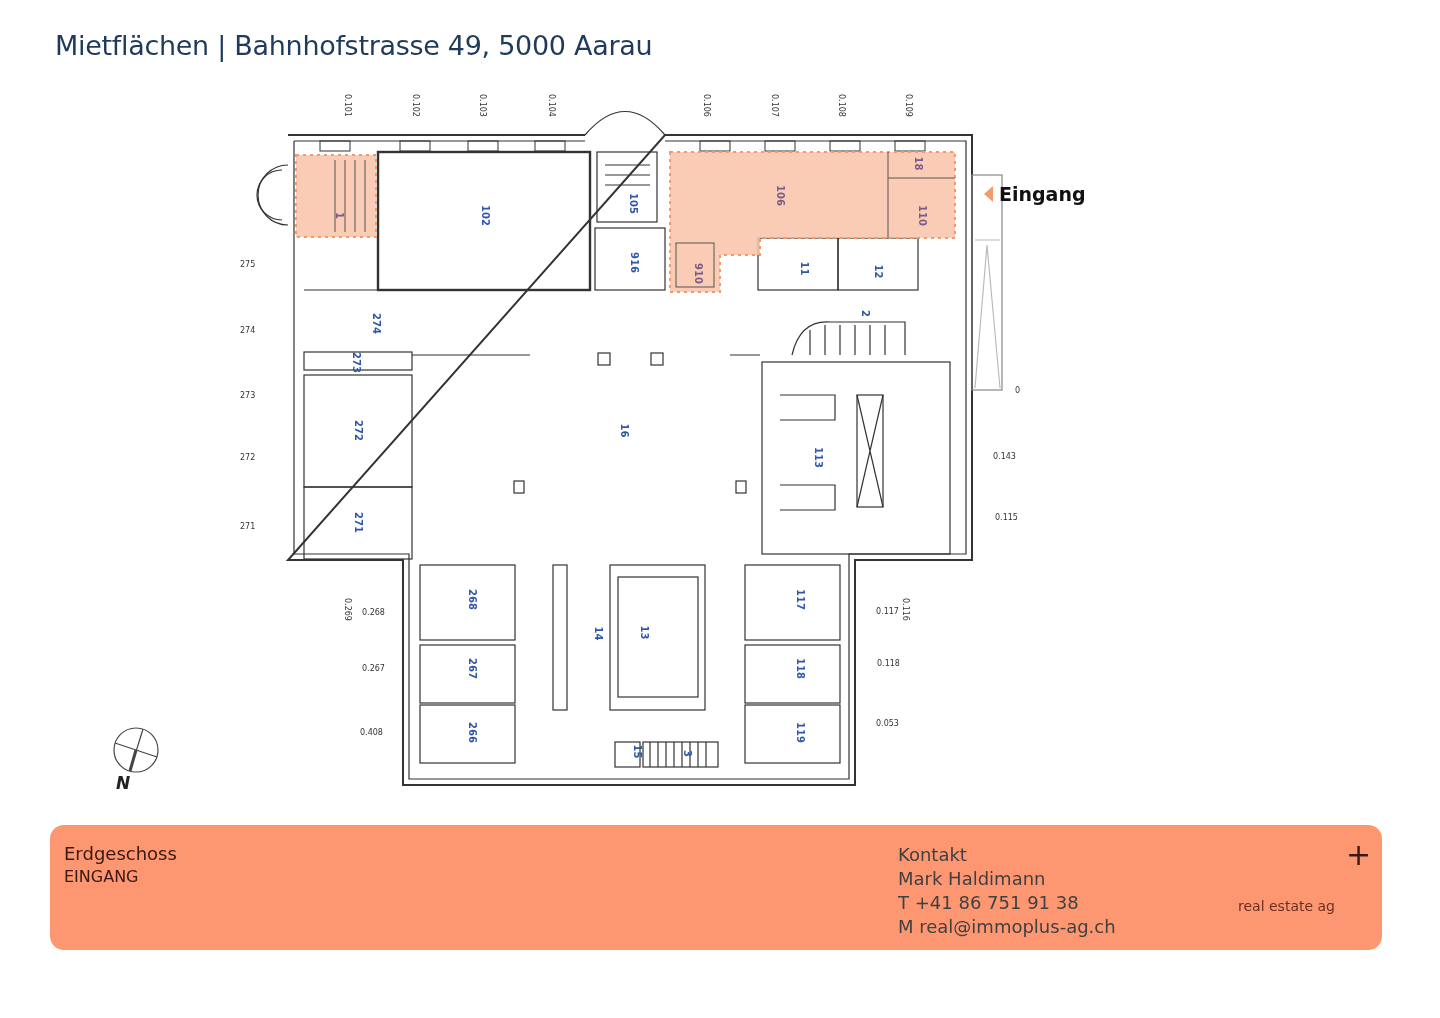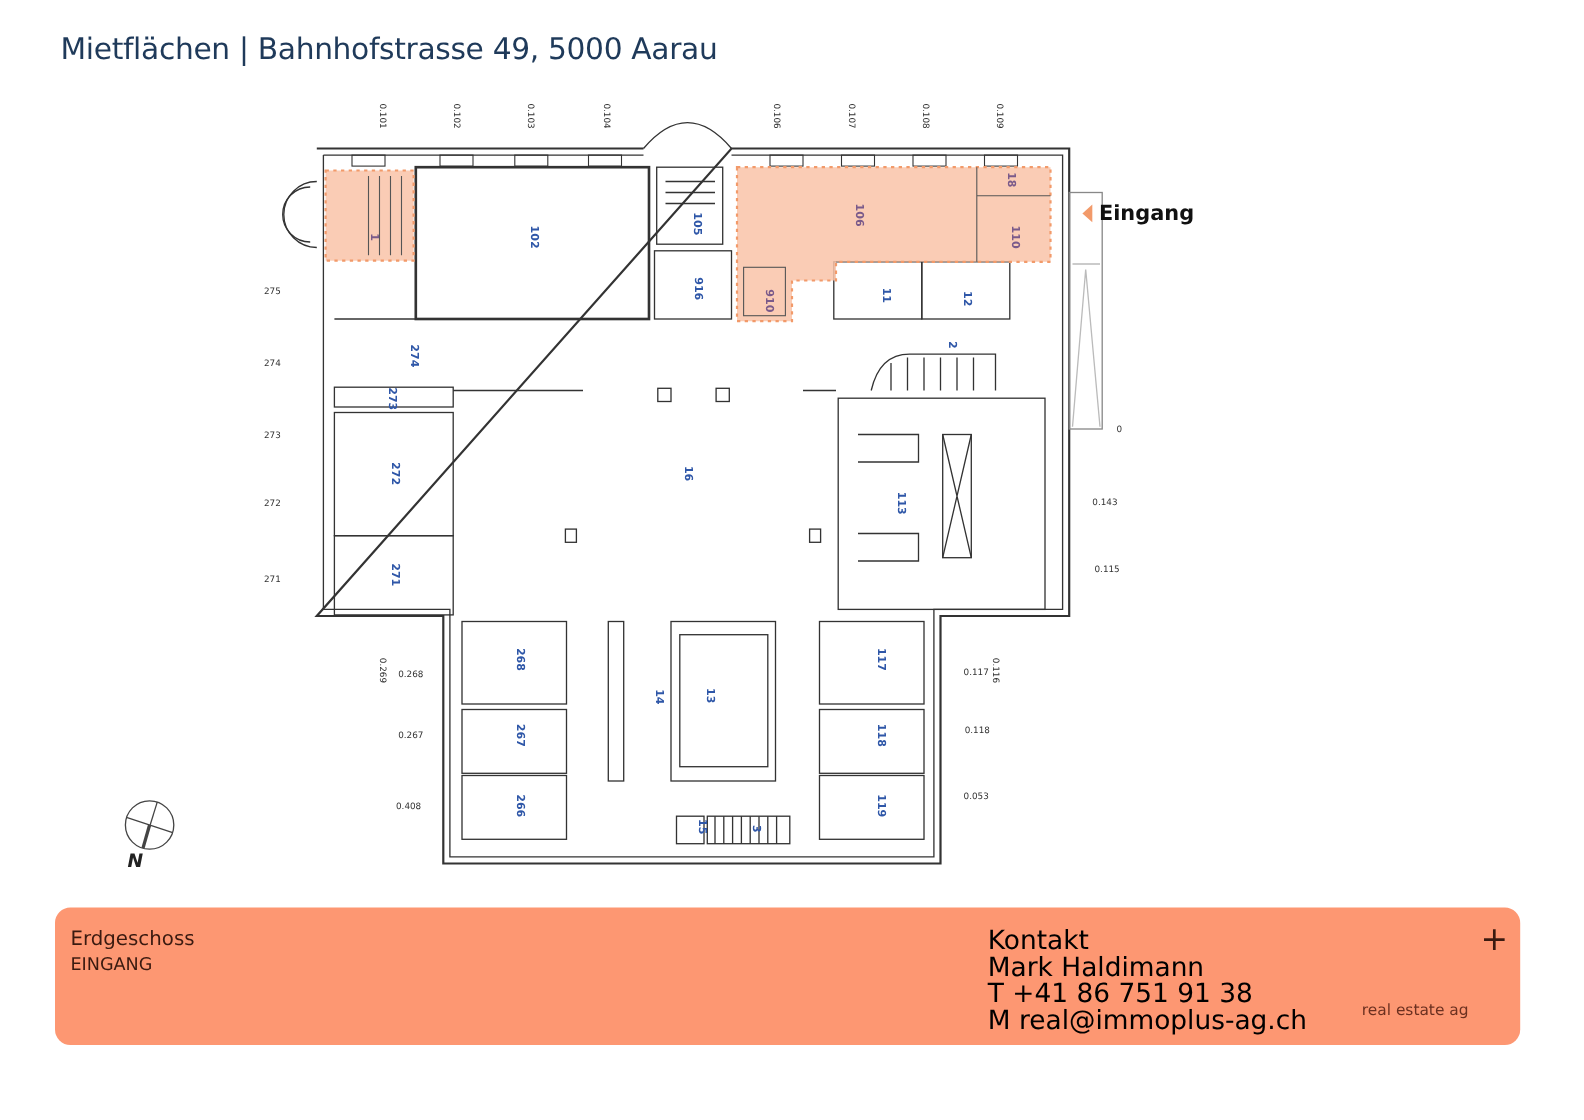--- a/index.html
+++ b/index.html
@@ -13,26 +13,26 @@
   .axis-top{transform:rotate(90deg);transform-origin:left top;}
   .entrance{position:absolute;left:984px;top:183px;display:flex;align-items:center;}
   .entrance .arrow{width:0;height:0;border-top:8px solid transparent;border-bottom:8px solid transparent;border-right:9px solid #f29a6a;margin-right:6px;}
   .entrance .txt{font-size:19px;font-weight:bold;color:#111;font-family:"DejaVu Sans",sans-serif;}
   .compass{position:absolute;left:112px;top:727px;width:48px;height:66px;}
   .compass .n{position:absolute;left:4px;top:46px;font-size:17px;font-style:italic;font-weight:bold;color:#222;}
   .footer{position:absolute;left:50px;top:825px;width:1332px;height:125px;background:#fd9772;border-radius:14px;}
   .f-left{position:absolute;left:14px;top:18px;color:#3a1a10;}
   .f-left .h{font-size:18px;}
   .f-left .s{font-size:16px;margin-top:3px;}
-  .f-contact{position:absolute;left:848px;top:18px;color:#000000;font-size:24px;line-height:24px;}
+  .f-contact{position:absolute;left:848px;top:18px;color:#404040;font-size:18px;line-height:24px;}
   .f-contact .h{font-weight:normal;}
   .logo{position:absolute;left:1128px;top:18px;width:190px;height:80px;}
   .logo .word{position:absolute;left:0;top:2px;font-size:54px;letter-spacing:-2px;color:#3a1a10;font-weight:100;font-family:"DejaVu Sans",sans-serif;line-height:54px;}
   .logo .plus{position:absolute;left:168px;top:-6px;font-size:30px;color:#3a1a10;}
-  .logo .sub{position:absolute;left:60px;top:68px;font-size:14px;color:#6b3020;}
+  .logo .sub{position:absolute;left:60px;top:55px;font-size:14px;color:#6b3020;}
 </style>
 </head>
 <body>
 
 <div class="title">Mietflächen | Bahnhofstrasse 49, 5000 Aarau</div>
 
 <div class="plan">
   <svg width="1440" height="820" viewBox="0 0 1440 820">
     <g fill="none" stroke="#333" stroke-width="1.2">
 

